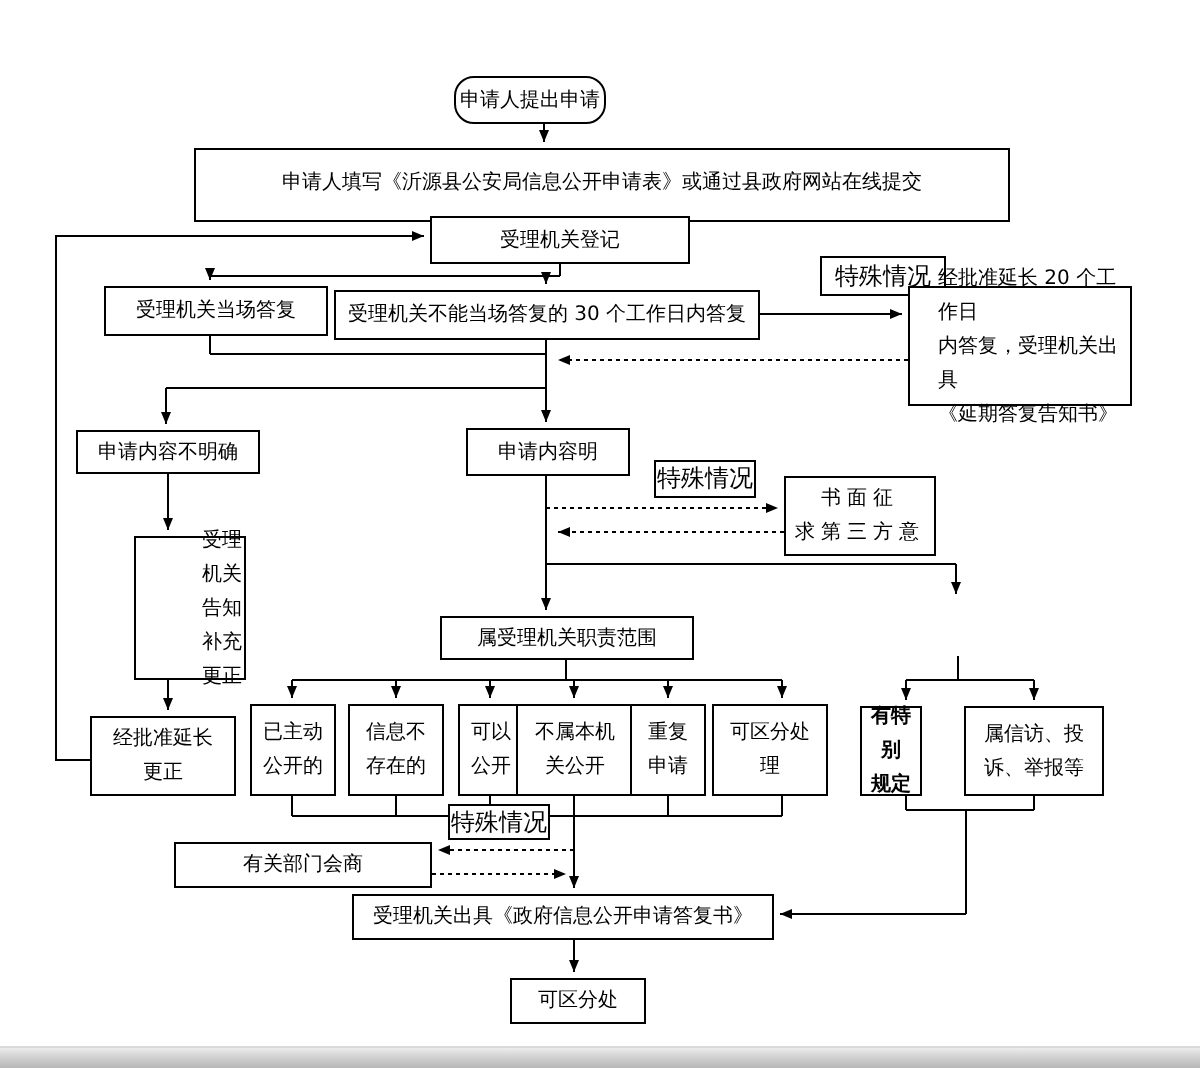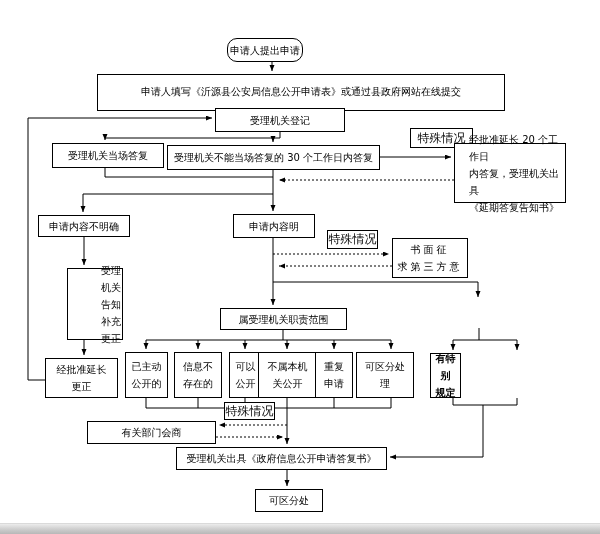--- a/index.html
+++ b/index.html
@@ -119,19 +119,21 @@
   <div class="node" style="left:229px;top:352px;width:33px;height:46px;">可以
 公开</div>
   <div class="node" style="left:258px;top:352px;width:59px;height:46px;">不属本机
 关公开</div>
   <div class="node" style="left:315px;top:352px;width:38px;height:46px;">重复
 申请</div>
   <div class="node" style="left:356px;top:352px;width:58px;height:46px;">可区分处
 理</div>
   <div class="node" style="left:430px;top:353px;width:31px;height:45px;font-weight:bold;">有特别
 规定</div>
+  <div class="node" style="left:482px;top:353px;width:70px;height:45px;">属信访、投
+诉、举报等</div>
   <div class="node small" style="left:224px;top:402px;width:51px;height:18px;">特殊情况</div>
   <div class="node" style="left:87px;top:421px;width:129px;height:23px;">有关部门会商</div>
   <div class="node" style="left:176px;top:447px;width:211px;height:23px;">受理机关出具《政府信息公开申请答复书》</div>
   <div class="node" style="left:255px;top:489px;width:68px;height:23px;">可区分处</div>
 
   <div class="bottom-bar"></div>
 </div>
 
 </body></html>

